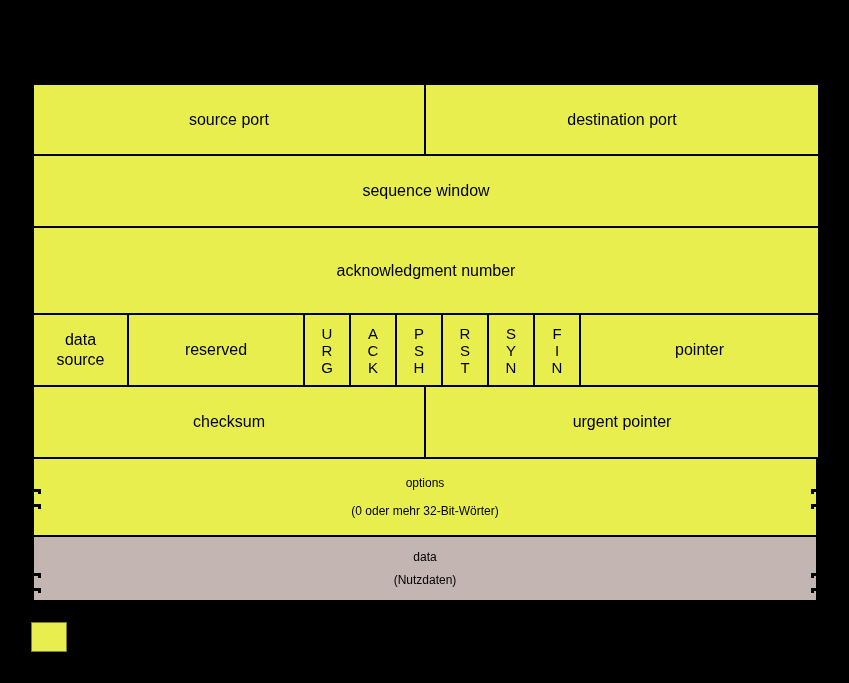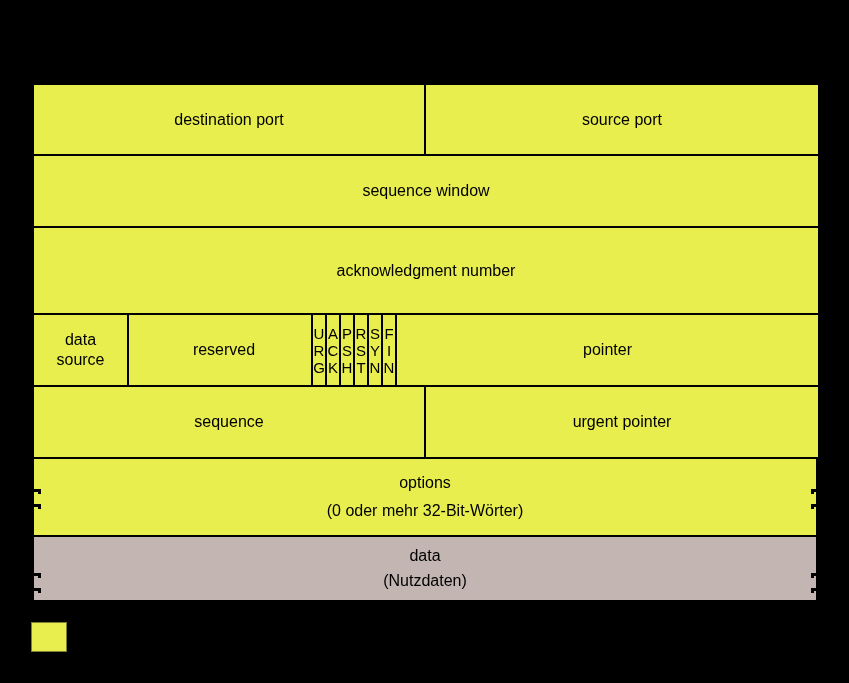--- a/index.html
+++ b/index.html
@@ -37,35 +37,35 @@
     box-sizing:border-box;
     display:flex; align-items:center; justify-content:center;
     font-size:16px;
     border-right:2px solid #000000;
     text-align:center;
   }
   .cell:last-child { border-right:none; }
   .w-half  { width:392px; }
   .w-rest  { flex:1; }
   .w-doff  { width:95px; }
-  .w-res   { width:176px;margin-left:8px; }
-  .w-flag  { width:14px; }
+  .w-res   { width:176px; }
+  .w-flag  { width:46px; }
   .two-line { flex-direction:column; line-height:20px; }
   .flag-label {
     word-break:break-all;
     width:12px;
     line-height:17px;
     text-align:center;
     font-size:15px;
   }
   .stretch {
     flex-direction:column;
     justify-content:space-evenly;
     padding:4px 0;
-    font-size:16px;
+    font-size:12px;
   }
   .tick { position:absolute; width:9px; height:5px; box-sizing:border-box; }
   .tick-left  { left:-2px;  border-top:3px solid #000; border-right:3px solid #000; }
   .tick-right { right:-2px; border-top:3px solid #000; border-left:3px solid #000; }
   .r6 .t1 { top:30px; }
   .r6 .t2 { top:45px; }
   .r7 .t1 { top:36px; }
   .r7 .t2 { top:51px; }
   .legend-swatch {
     position:absolute; left:31px; top:622px;
@@ -74,25 +74,25 @@
     border:1px solid #7e7e33;
     box-sizing:border-box;
   }
 </style>
 </head>
 <body>
 
 <div class="table">
 
   <div class="row r1">
+    <div class="cell w-half">
+      <span>source port</span>
+    </div>
     <div class="cell w-rest">
       <span>destination port</span>
-    </div>
-    <div class="cell w-half">
-      <span>source port</span>
     </div>
   </div>
 
   <div class="row r2">
     <div class="cell w-rest">
       <span>sequence window</span>
     </div>
   </div>
 
   <div class="row r3">
@@ -127,21 +127,21 @@
     <div class="cell w-flag">
       <span class="flag-label">FIN</span>
     </div>
     <div class="cell w-rest">
       <span>pointer</span>
     </div>
   </div>
 
   <div class="row r5">
     <div class="cell w-half">
-      <span>sequence</span>
+      <span>checksum</span>
     </div>
     <div class="cell w-rest">
       <span>urgent pointer</span>
     </div>
   </div>
 
   <div class="row r6">
     <div class="cell w-rest stretch">
       <span>options</span>
       <span>(0 oder mehr 32-Bit-Wörter)</span>

